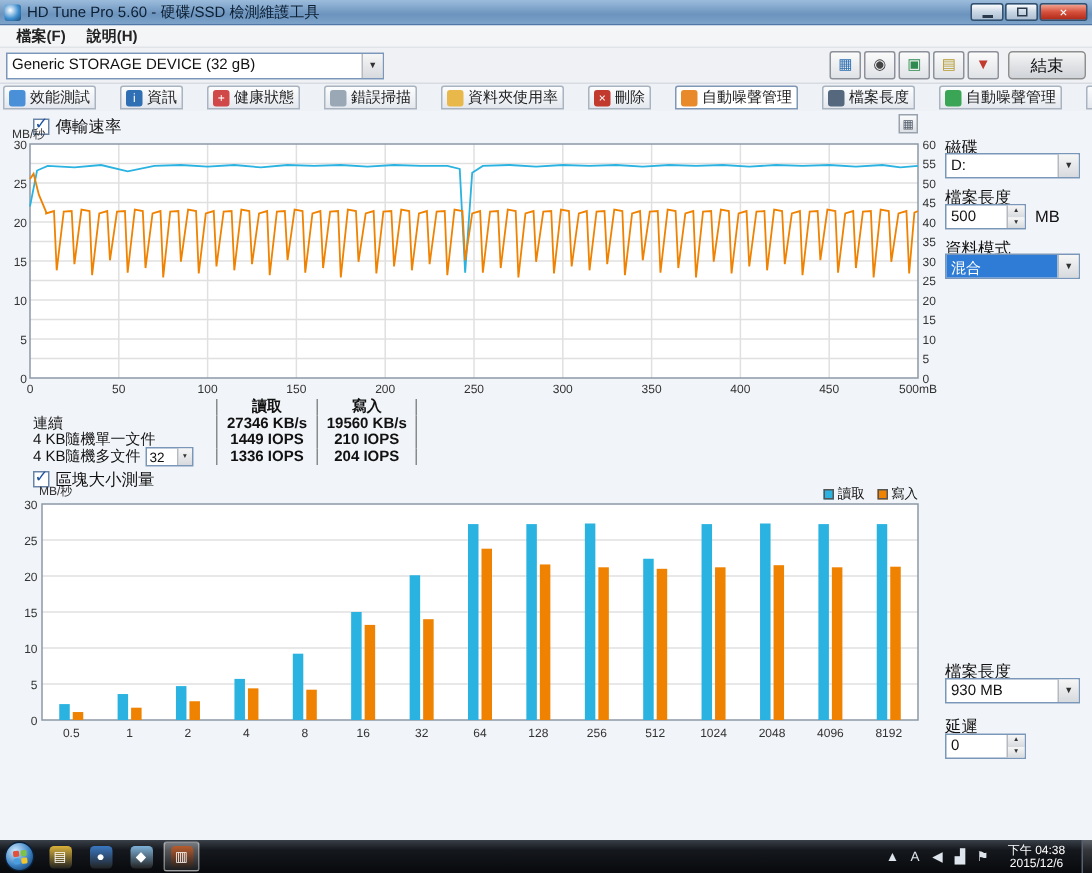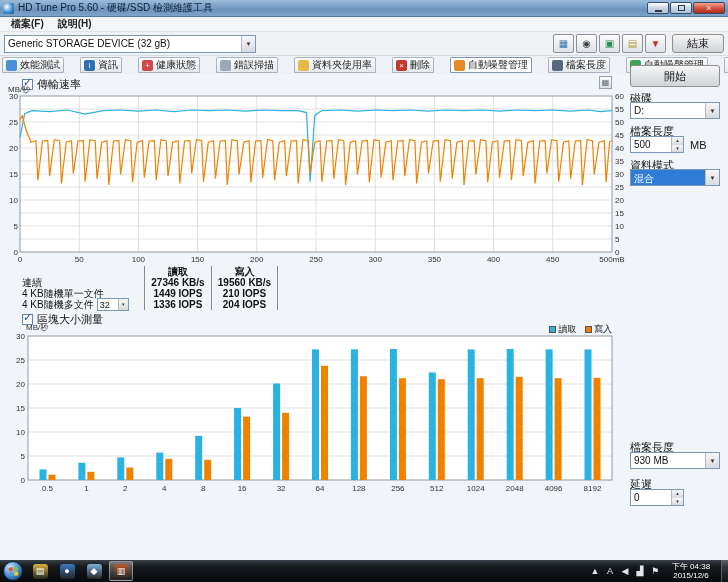--- a/index.html
+++ b/index.html
@@ -377,21 +377,20 @@
         <rect x="500.7" y="29.0" width="7" height="131.0" fill="#2ab2e0"></rect>
         <rect x="509.7" y="56.8" width="7" height="103.2" fill="#ef8200"></rect>
         <text x="547.6" y="171" class="ax" text-anchor="middle">4096</text>
         <rect x="539.6" y="29.4" width="7" height="130.6" fill="#2ab2e0"></rect>
         <rect x="548.6" y="58.2" width="7" height="101.8" fill="#ef8200"></rect>
         <text x="586.5" y="171" class="ax" text-anchor="middle">8192</text>
         <rect x="578.5" y="29.4" width="7" height="130.6" fill="#2ab2e0"></rect>
         <rect x="587.5" y="57.8" width="7" height="102.2" fill="#ef8200"></rect>
       </svg>
 
-    <button class="btn7 start">開始</button>
 
     <div class="plabel" style="top:17px;">磁碟</div>
     <div class="combo pcombo" style="top:28px;">
       <span class="combo-val">D:</span>
       <span class="combo-arrow">▼</span>
     </div>
 
     <div class="plabel" style="top:50px;">檔案長度</div>
     <div class="spinbox" style="top:62px;">
       <input value="500" style="">

